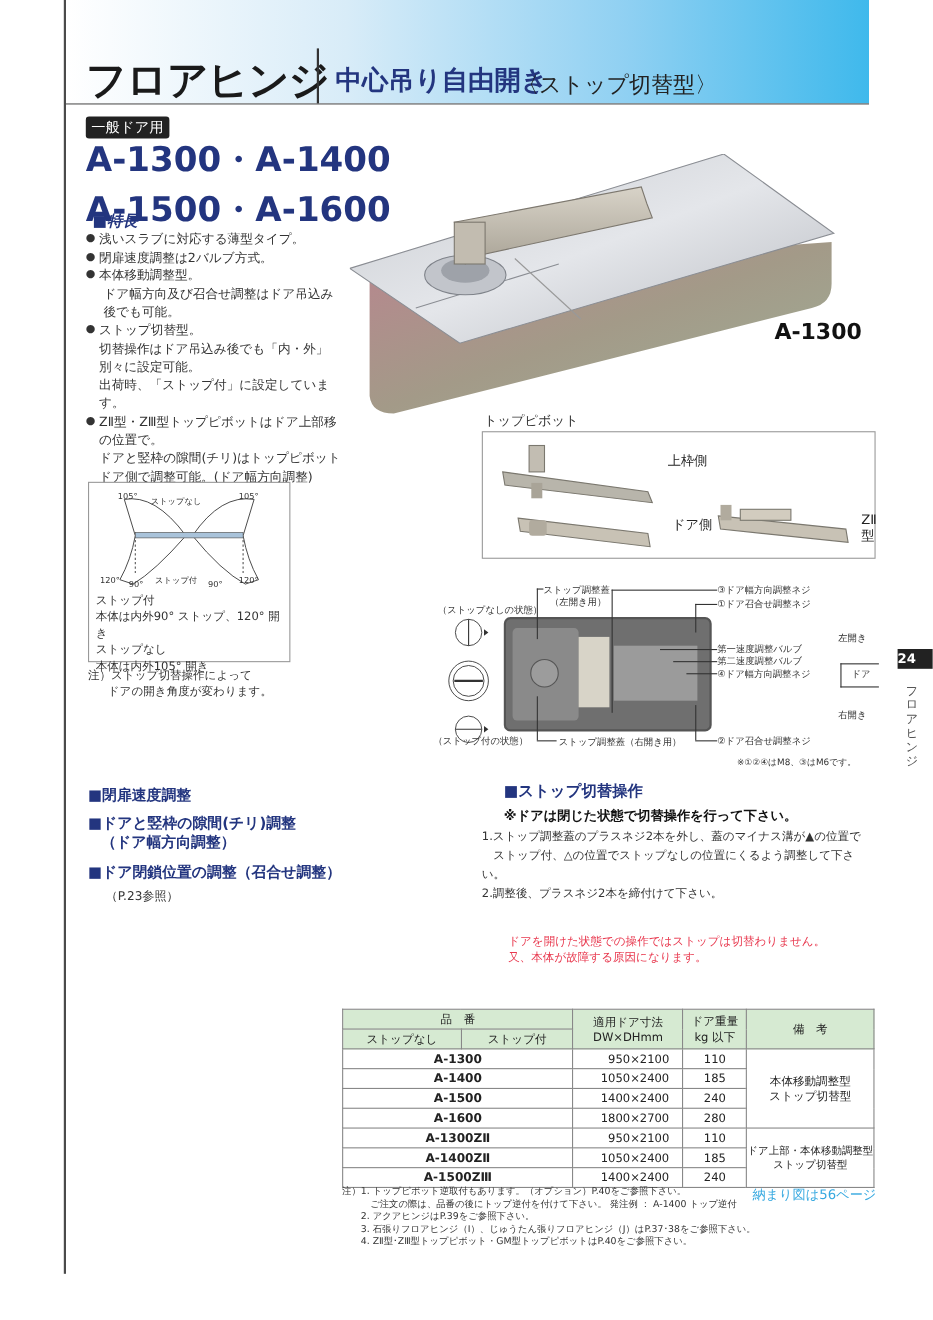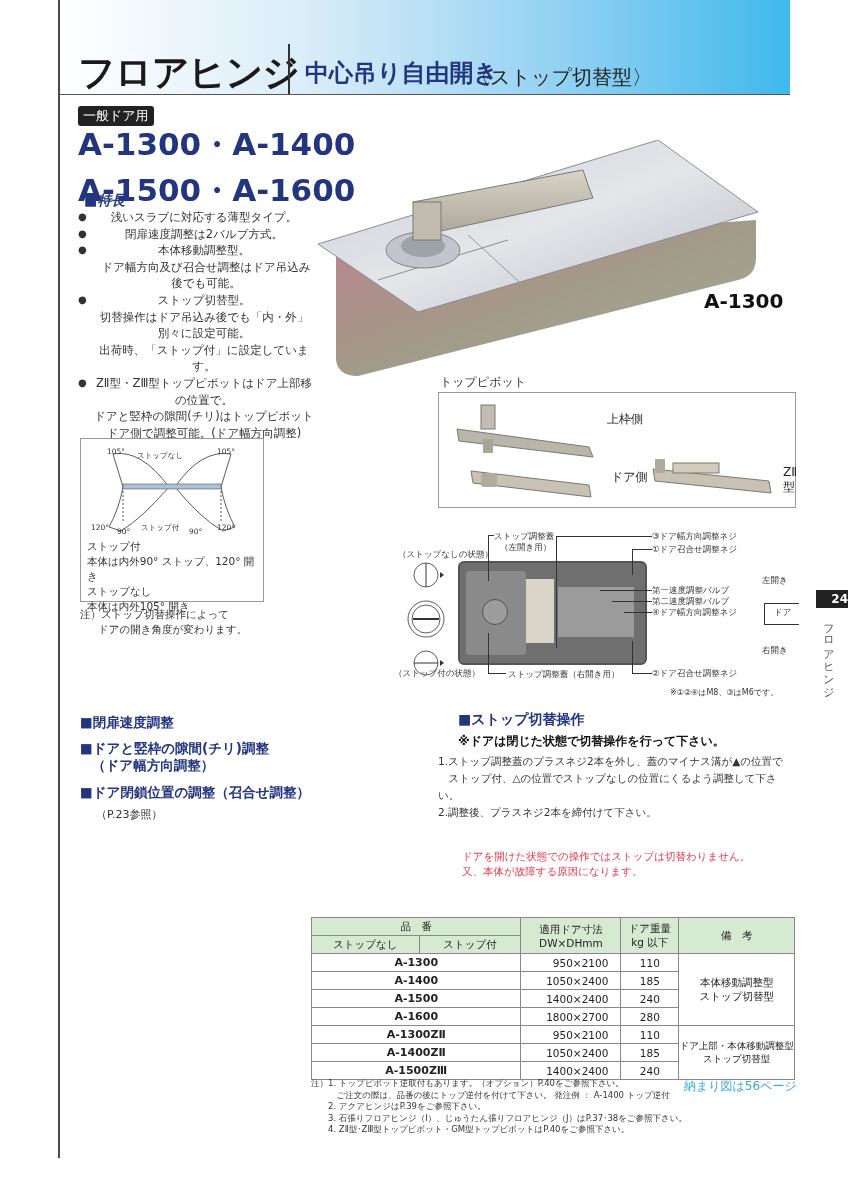--- a/index.html
+++ b/index.html
@@ -10,38 +10,38 @@
   
   .header{left:60px;top:0;width:730px;height:94px;background:linear-gradient(90deg,#ffffff 0%,#d8ecf8 35%,#8fd0f2 70%,#3fb9ec 100%);}
   .header-rule{left:60px;top:94px;width:730px;height:1px;background:#555;}
   .title-main{left:78px;top:48px;font-size:37px;font-weight:bold;color:#1a1a1a;letter-spacing:-1px;}
   .title-divider{left:288px;top:44px;width:2px;height:50px;background:#333;}
   .title-sub{left:305px;top:57px;font-size:24px;font-weight:bold;color:#23357f;}
   .title-sub2{left:470px;top:64px;font-size:20px;color:#222;}
   .tag{left:78px;top:106px;background:#222;color:#fff;font-size:13px;padding:1px 5px;border-radius:3px;}
   .model{left:78px;font-size:31px;font-weight:bold;color:#23357f;letter-spacing:0px;}
   .sect-blue{color:#23357f;font-size:14px;font-weight:bold;}
-  .features{left:78px;top:209px;width:240px;font-size:11.5px;line-height:16.6px;color:#333;text-align:center;}
+  .features{left:78px;top:209px;width:240px;font-size:11.5px;line-height:16.6px;color:#333;}
   .features .li{position:relative;padding-left:12px;}
   .features .li:before{content:"●";position:absolute;left:0;top:0;font-size:10px;}
   .features .sub{padding-left:16px;}
   
   .product{left:318px;top:140px;width:460px;height:245px;}
   .product-label{left:704px;top:289px;font-size:20px;font-weight:bold;color:#111;}
   
   .pivot-title{left:440px;top:374px;font-size:12px;color:#333;}
   .pivot-box{left:438px;top:392px;width:356px;height:114px;border:1px solid #999;background:#fff;}
   .pivot-label{font-size:12px;color:#222;margin-left:32px;}
   
   .angle-box{left:80px;top:438px;width:182px;height:162px;border:1px solid #999;}
   .angle-text{font-size:10.5px;line-height:15px;color:#333;}
   .tiny{font-size:7.5px;color:#333;}
   .note-angle{left:80px;top:607px;font-size:10.5px;line-height:15px;color:#333;}
   
-  .pgnum{left:816px;top:590px;width:32px;height:18px;background:#222;color:#fff;font-size:12px;font-weight:bold;text-align:right;line-height:18px;}
+  .pgnum{left:816px;top:590px;width:32px;height:18px;background:#222;color:#fff;font-size:12px;font-weight:bold;text-align:left;line-height:18px;}
   .pgside{left:820px;top:617px;width:14px;font-size:11px;color:#555;line-height:12px;writing-mode:vertical-rl;}
   
   .dg-label{font-size:8.5px;color:#333;white-space:nowrap;}
   .dg-line{background:#333;}
   
   .adj{left:80px;font-size:13.5px;font-weight:bold;color:#23357f;}
   .stop-op-title{left:458px;top:711px;font-size:14px;font-weight:bold;color:#23357f;}
   .stop-op-bold{left:458px;top:733px;font-size:12px;font-weight:bold;color:#111;}
   .stop-op-body{left:438px;top:753px;width:350px;font-size:10.5px;line-height:17px;color:#333;}
   .warn{left:462px;top:849px;font-size:10.5px;line-height:15px;color:#e8384e;}

